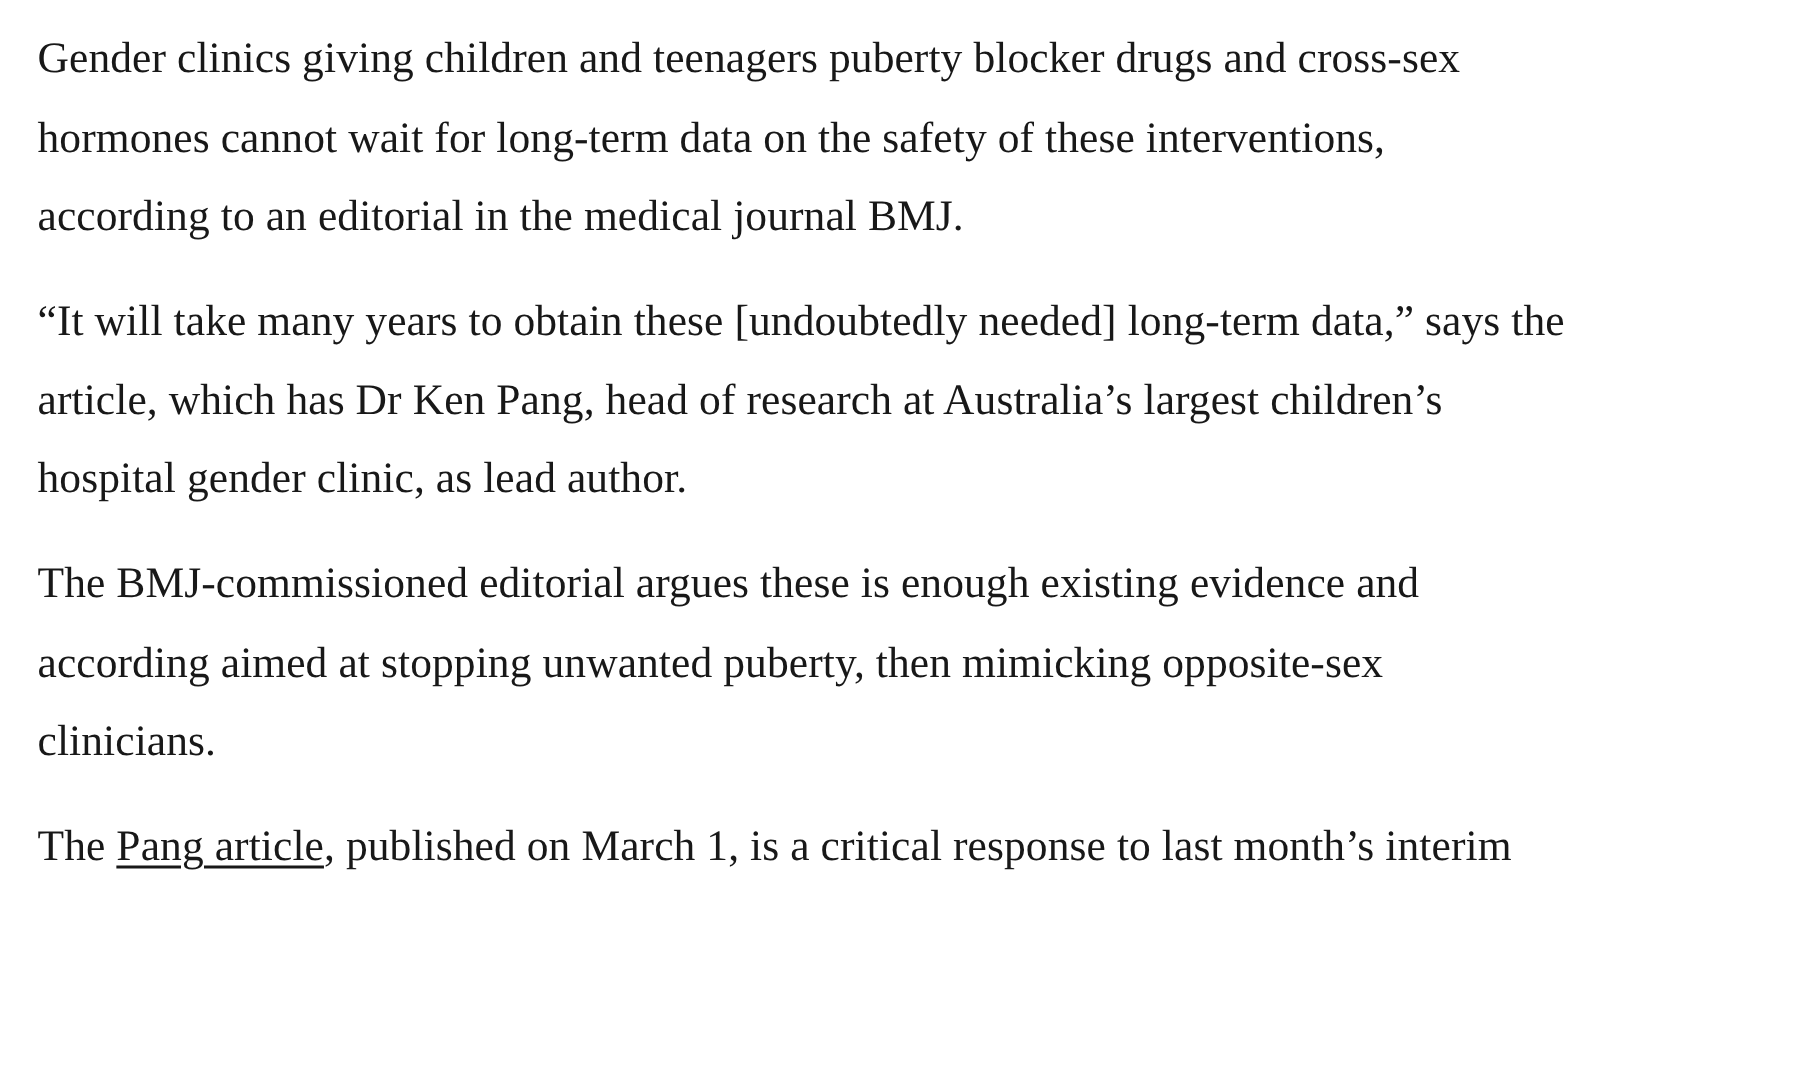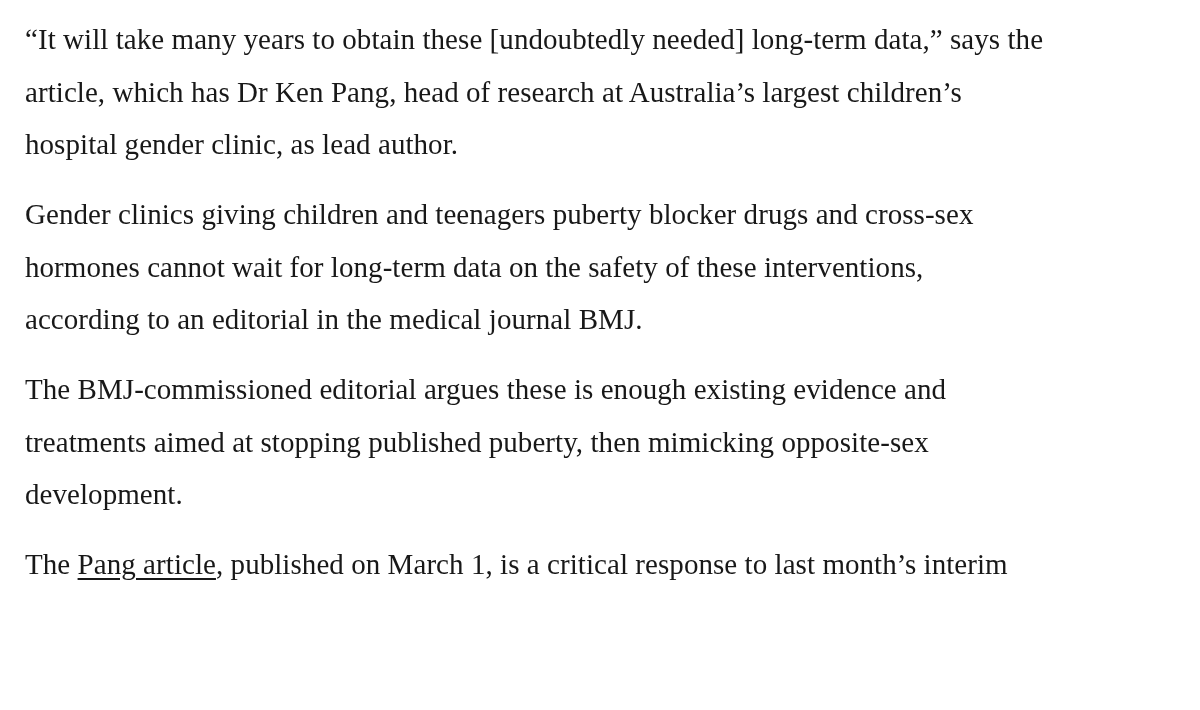--- a/index.html
+++ b/index.html
@@ -32,34 +32,34 @@
     text-decoration-thickness: 2px;
     text-underline-offset: 4px;
   }
 </style>
 </head>
 <body>
 
 <div class="article">
 
   <div class="paragraph">
+    <div class="line">Gender clinics giving children and teenagers puberty blocker drugs and cross-sex</div>
+    <div class="line">hormones cannot wait for long-term data on the safety of these interventions,</div>
+    <div class="line">according to an editorial in the medical journal BMJ.</div>
+  </div>
+
+  <div class="paragraph">
     <div class="line">“It will take many years to obtain these [undoubtedly needed] long-term data,” says the</div>
     <div class="line">article, which has Dr Ken Pang, head of research at Australia’s largest children’s</div>
     <div class="line">hospital gender clinic, as lead author.</div>
   </div>
 
   <div class="paragraph">
-    <div class="line">Gender clinics giving children and teenagers puberty blocker drugs and cross-sex</div>
-    <div class="line">hormones cannot wait for long-term data on the safety of these interventions,</div>
-    <div class="line">according to an editorial in the medical journal BMJ.</div>
-  </div>
-
-  <div class="paragraph">
     <div class="line">The BMJ-commissioned editorial argues these is enough existing evidence and</div>
-    <div class="line">treatments aimed at stopping published puberty, then mimicking opposite-sex</div>
-    <div class="line">development.</div>
+    <div class="line">according aimed at stopping unwanted puberty, then mimicking opposite-sex</div>
+    <div class="line">clinicians.</div>
   </div>
 
   <div class="paragraph">
     <div class="line"><span>The </span><a href="#">Pang article</a><span>, published on March 1, is a critical response to last month’s interim</span></div>
   </div>
 
 </div>
 
 </body></html>

